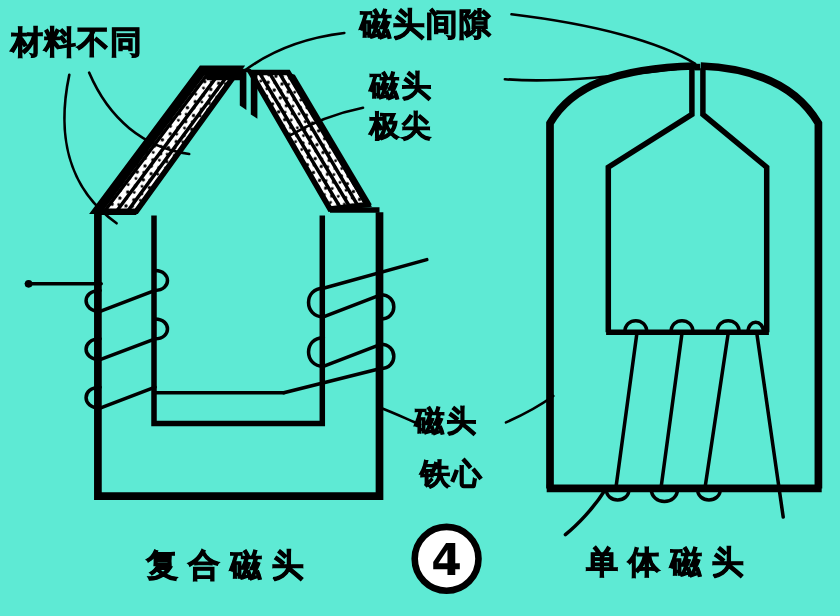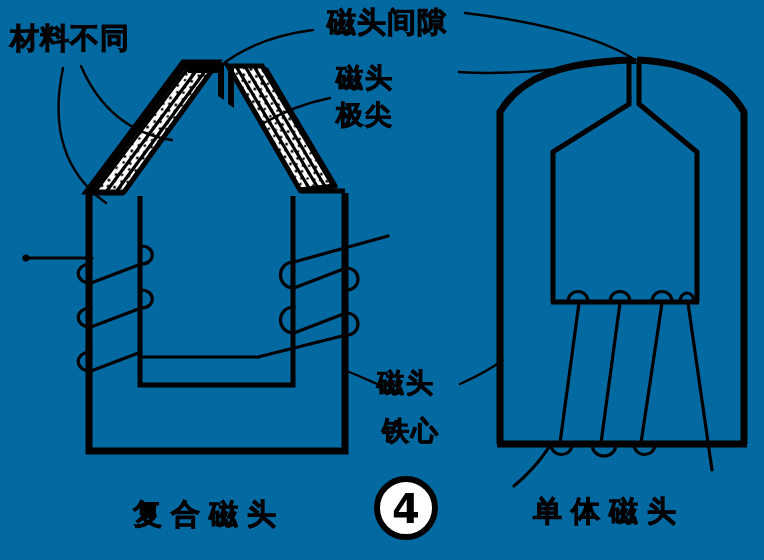--- a/index.html
+++ b/index.html
@@ -7,21 +7,21 @@
     padding: 0;
     background: #ffffff;
   }
   body {
     font-family: "DejaVu Sans", "Liberation Sans", sans-serif;
   }
   #stage {
     position: relative;
     width: 764px;
     height: 560px;
-    background: #0369a1;
+    background: #5eead4;
     overflow: hidden;
   }
   svg#figure {
     position: absolute;
     left: 0;
     top: 0;
     width: 764px;
     height: 560px;
     display: block;
   }

